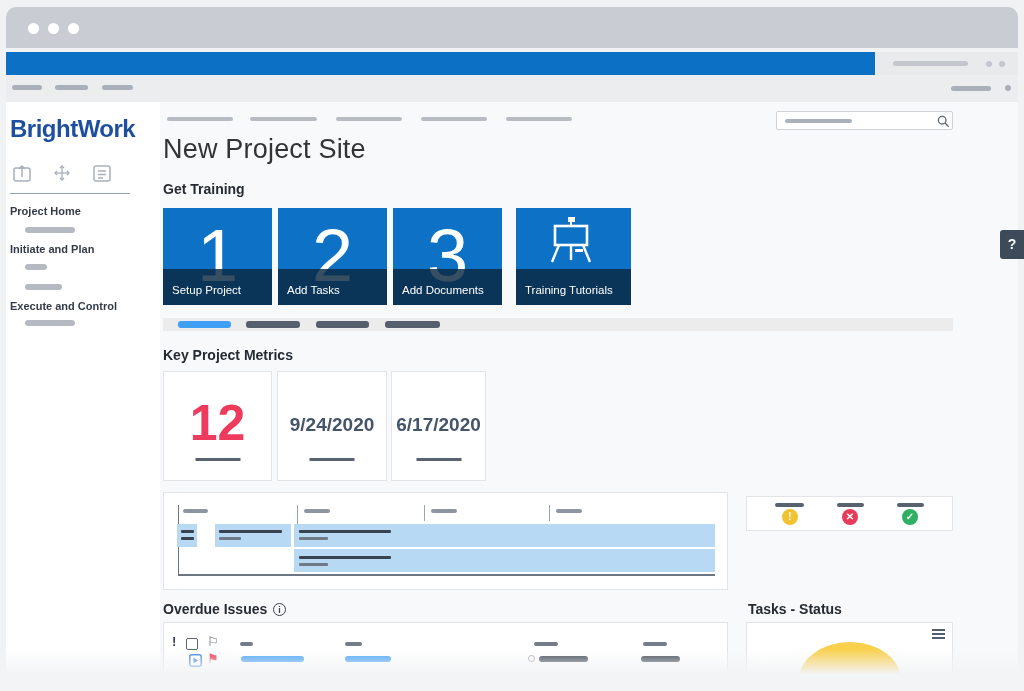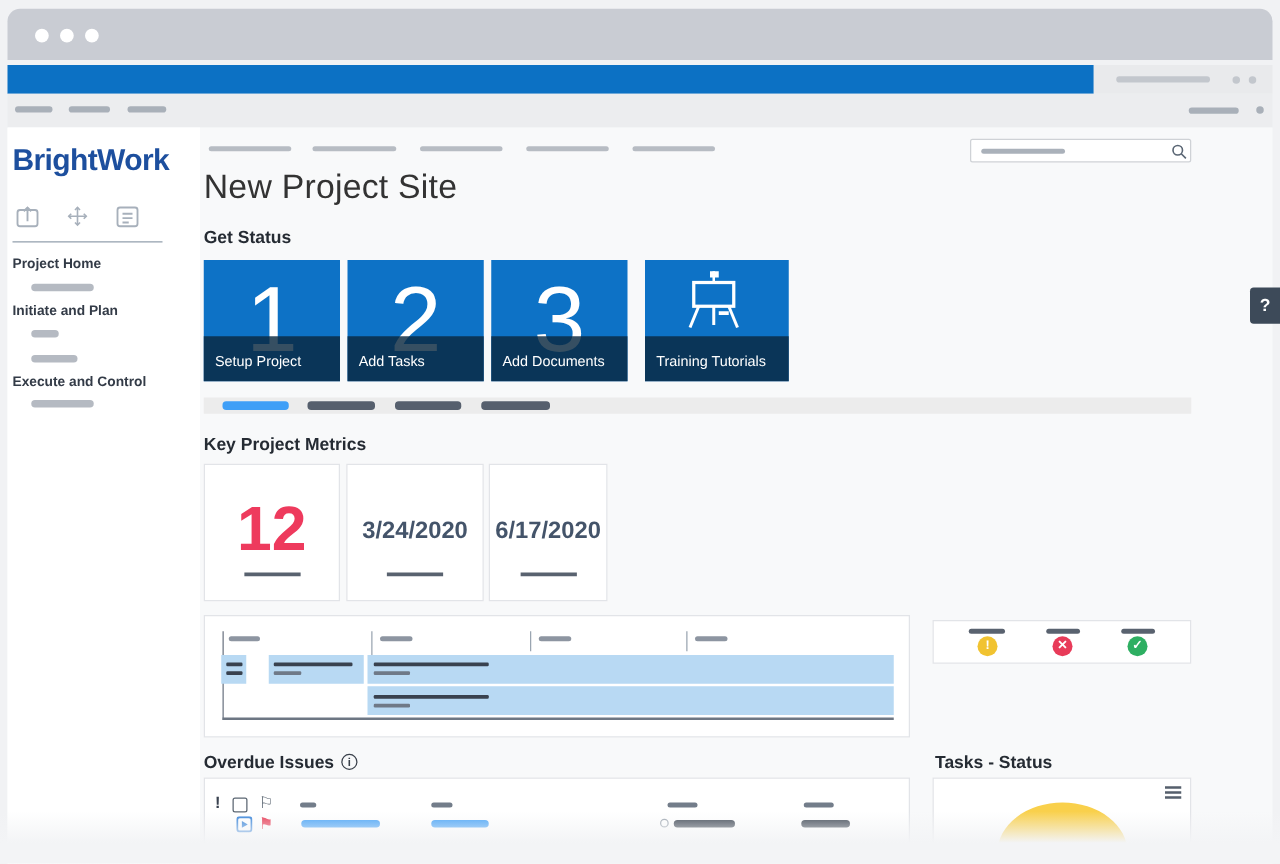--- a/index.html
+++ b/index.html
@@ -129,21 +129,21 @@
   <div class="helpbtn">?</div>
 
   <div class="bar" style="left:167px;top:117px;width:66px;height:4px;background:#b7bcc3"></div>
   <div class="bar" style="left:250px;top:117px;width:67px;height:4px;background:#b7bcc3"></div>
   <div class="bar" style="left:336px;top:117px;width:66px;height:4px;background:#b7bcc3"></div>
   <div class="bar" style="left:421px;top:117px;width:66px;height:4px;background:#b7bcc3"></div>
   <div class="bar" style="left:506px;top:117px;width:66px;height:4px;background:#b7bcc3"></div>
 
   <div class="abs" style="left:163px;top:134px;font-size:27px;color:#333;letter-spacing:0.2px">New Project Site</div>
 
-  <div class="h2" style="left:163px;top:181px">Get Status</div>
+  <div class="h2" style="left:163px;top:181px">Get Training</div>
 
   <div class="tile" style="left:163px">
     <div class="tile-num">1</div>
     <div class="tile-band"></div>
     <div class="tile-label">Setup Project</div>
   </div>
   <div class="tile" style="left:278px">
     <div class="tile-num">2</div>
     <div class="tile-band"></div>
     <div class="tile-label">Add Tasks</div>
@@ -173,21 +173,21 @@
     <div class="cbar" style="left:153px;width:53px;background:#565f6d"></div>
     <div class="cbar" style="left:222px;width:55px;background:#565f6d"></div>
   </div>
 
   <div class="h2" style="left:163px;top:347px">Key Project Metrics</div>
   <div class="card mcard" style="left:163px;width:109px">
     <div class="mval big">12</div>
     <div class="mline"></div>
   </div>
   <div class="card mcard" style="left:277px;width:110px">
-    <div class="mval date">3/24/2020</div>
+    <div class="mval date">9/24/2020</div>
     <div class="mline"></div>
   </div>
   <div class="card mcard" style="left:391px;width:95px">
     <div class="mval date">6/17/2020</div>
     <div class="mline"></div>
   </div>
 
   <div class="card" style="left:163px;top:492px;width:565px;height:98px"></div>
   <div class="abs" style="left:178px;top:505px;width:1px;height:71px;background:#6d7683"></div>
   <div class="abs" style="left:178px;top:574px;width:537px;height:2px;background:#6d7683"></div>

